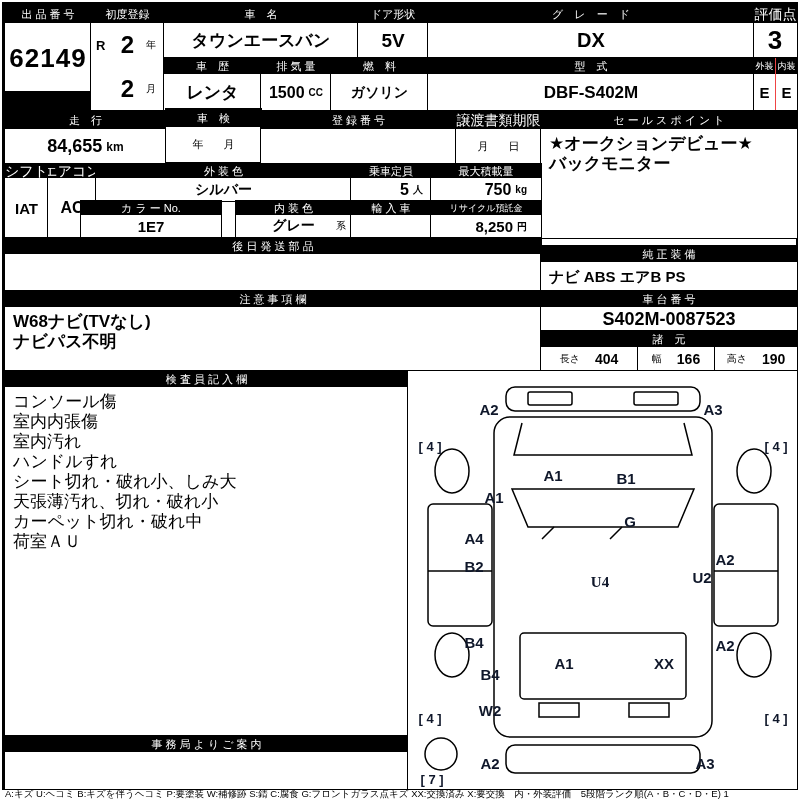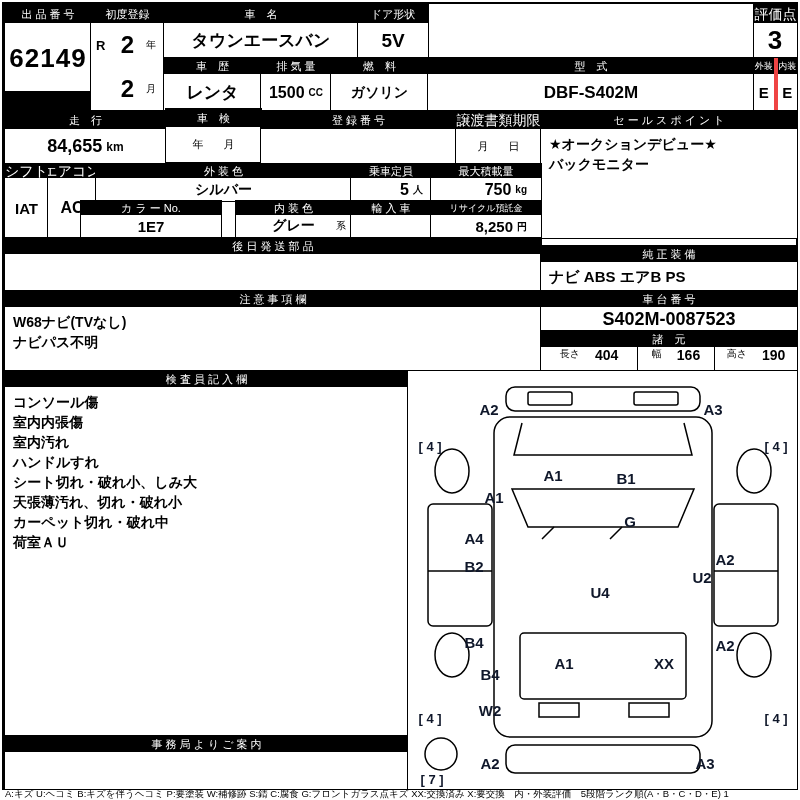--- a/index.html
+++ b/index.html
@@ -23,32 +23,32 @@
   .gap20{display:inline-block;width:20px;}
   .black-filler{position:absolute;background:#000;}
   
   .fr-row{flex:1;display:flex;align-items:center;padding:0 5px;}
   .fr-era{width:13px;font-weight:bold;font-size:13px;}
   .fr-num{flex:1;text-align:center;font-weight:bold;font-size:24px;}
   .fr-unit{width:13px;font-size:10px;}
   
   .ei-wrap{flex:1;display:flex;flex-direction:row;}
   .ei-col{flex:1;display:flex;flex-direction:column;}
-  .ei-col + .ei-col{border-left:4px solid #ef4444;}
+  .ei-col + .ei-col{border-left:1px solid #ef4444;}
   .ei-val{flex:1;display:flex;align-items:center;justify-content:center;font-weight:bold;font-size:15px;}
   
   .val-lines{flex:1;padding:5px 8px;text-align:left;}
-  .line{font-size:14px;font-weight:bold;line-height:20px;white-space:nowrap;}
-  .inspector-lines .line{font-weight:bold;line-height:20px;}
+  .line{font-size:17px;font-weight:bold;line-height:20px;white-space:nowrap;}
+  .inspector-lines .line{font-weight:normal;line-height:20px;}
   
   .intcolor-val{position:relative;}
   .suffix{position:absolute;right:5px;bottom:4px;font-size:10px;font-weight:normal;}
   
   .spec-vals{flex:1;display:flex;flex-direction:row;}
-  .spec-item{display:flex;justify-content:center;gap:15px;}
+  .spec-item{display:flex;align-items:center;justify-content:center;gap:15px;}
   .spec-item + .spec-item{border-left:1px solid #000;}
   .spec-lbl{font-size:10px;}
   .spec-num{font-size:14px;font-weight:bold;}
   
   .diagram{position:absolute;border:1px solid #000;background:#fff;}
   .diagram svg{position:absolute;left:0;top:0;}
   .marker-layer{position:absolute;left:0;top:0;width:100%;height:100%;}
   .marker{position:absolute;transform:translate(-50%,-50%);font-weight:bold;font-size:15px;
           white-space:nowrap;color:#0f172a;}
   .marker.bracket{font-size:13px;font-weight:bold;}
@@ -83,20 +83,24 @@
   <div class="cell" style="left:163px;top:4px;width:194px;height:53px">
     <div class="hdr h18">車　名</div>
     <div class="val f17">タウンエースバン</div>
   </div>
 
   <div class="cell" style="left:357px;top:4px;width:70px;height:53px">
     <div class="hdr h18">ドア形状</div>
     <div class="val f19">5V</div>
   </div>
 
+  <div class="cell" style="left:427px;top:4px;width:326px;height:53px">
+    <div class="hdr h18">グ　レ　ー　ド</div>
+    <div class="val f20">DX</div>
+  </div>
 
   <div class="cell" style="left:753px;top:4px;width:43px;height:53px">
     <div class="hdr h18 fs10">評価点</div>
     <div class="val big">3</div>
   </div>
 
   <div class="cell" style="left:163px;top:57px;width:97px;height:53px">
     <div class="hdr h16">車　歴</div>
     <div class="val f17">レンタ</div>
   </div>
@@ -328,21 +332,21 @@
         <span class="marker bracket" style="left: 22px; top: 75px;">[ 4 ]</span>
         <span class="marker bracket" style="left: 368px; top: 75px;">[ 4 ]</span>
         <span class="marker" style="left: 145px; top: 104px;">A1</span>
         <span class="marker" style="left: 218px; top: 107px;">B1</span>
         <span class="marker" style="left: 86px; top: 126px;">A1</span>
         <span class="marker" style="left: 222px; top: 150px;">G</span>
         <span class="marker" style="left: 66px; top: 167px;">A4</span>
         <span class="marker" style="left: 66px; top: 195px;">B2</span>
         <span class="marker" style="left: 317px; top: 188px;">A2</span>
         <span class="marker" style="left: 294px; top: 206px;">U2</span>
-        <span class="marker" style="left: 192px; top: 221px;">U4</span>
+        <span class="marker" style="left: 192px; top: 211px; font-family: Liberation Serif, serif;">U4</span>
         <span class="marker" style="left: 66px; top: 271px;">B4</span>
         <span class="marker" style="left: 317px; top: 274px;">A2</span>
         <span class="marker" style="left: 82px; top: 303px;">B4</span>
         <span class="marker" style="left: 156px; top: 292px;">A1</span>
         <span class="marker" style="left: 256px; top: 292px;">XX</span>
         <span class="marker" style="left: 82px; top: 339px;">W2</span>
         <span class="marker bracket" style="left: 22px; top: 347px;">[ 4 ]</span>
         <span class="marker bracket" style="left: 368px; top: 347px;">[ 4 ]</span>
         <span class="marker" style="left: 82px; top: 392px;">A2</span>
         <span class="marker" style="left: 297px; top: 392px;">A3</span>

